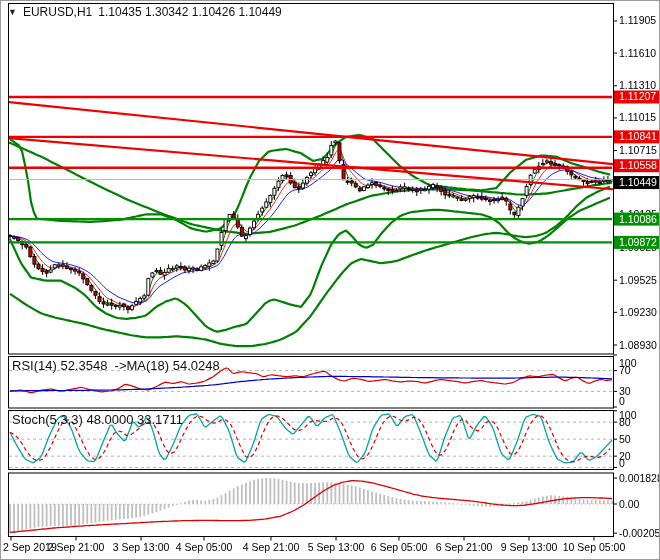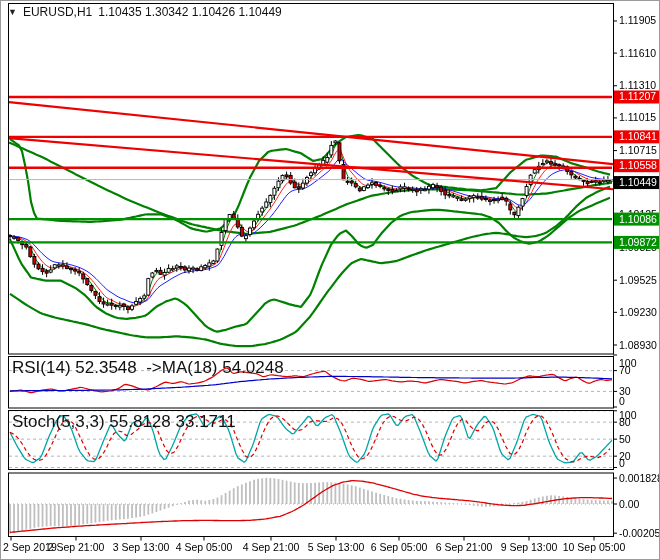--- a/index.html
+++ b/index.html
@@ -1,21 +1,21 @@
 <!DOCTYPE html>
 <html><head>
 <meta charset="utf-8">
 <style>
   html,body{margin:0;padding:0;background:#fff;}
   .window{position:relative;width:660px;height:560px;background:#fff;overflow:hidden;
           font-family:"Liberation Sans",sans-serif;border:1px solid #9a9a9a;box-sizing:border-box;}
   svg{position:absolute;left:0;top:0;font-family:"Liberation Sans",sans-serif;}
   .ttl{position:absolute;left:7px;top:4px;font-size:12px;color:#111;display:flex;gap:6px;align-items:center;}
   .tri{font-size:9px;color:#222;cursor:pointer;}
-  .plabel{position:absolute;font-size:17px;color:#111;white-space:pre;}
+  .plabel{position:absolute;font-size:13px;color:#111;white-space:pre;}
 </style>
 </head>
 <body>
 
 <div class="window">
   <svg id="cv" width="660" height="560">
       <defs>
         <clipPath id="mainClip">
           <rect x="7.5" y="2.5" width="604" height="349.5"></rect>
         </clipPath>
@@ -579,14 +579,14 @@
       <text x="528" y="550" font-size="10.5px" fill="#000000" text-anchor="middle">9 Sep 13:00</text>
       <line x1="593" y1="535.5" x2="593" y2="539.5" stroke="#000" stroke-width="1"></line>
       <text x="593" y="550" font-size="10.5px" fill="#000000" text-anchor="middle">10 Sep 05:00</text>
     </svg>
   <div class="ttl">
     <span class="tri">▼</span>
     <span>EURUSD,H1</span>
     <span>1.10435 1.30342 1.10426 1.10449</span>
   </div>
   <div class="plabel" style="left:11px;top:357px">RSI(14) 52.3548  -&gt;MA(18) 54.0248</div>
-  <div class="plabel" style="left:11px;top:411px">Stoch(5,3,3) 55.8128 33.1711</div>
+  <div class="plabel" style="left:11px;top:411px">Stoch(5,3,3) 48.0000 33.1711</div>
 </div>
 
 </body></html>

